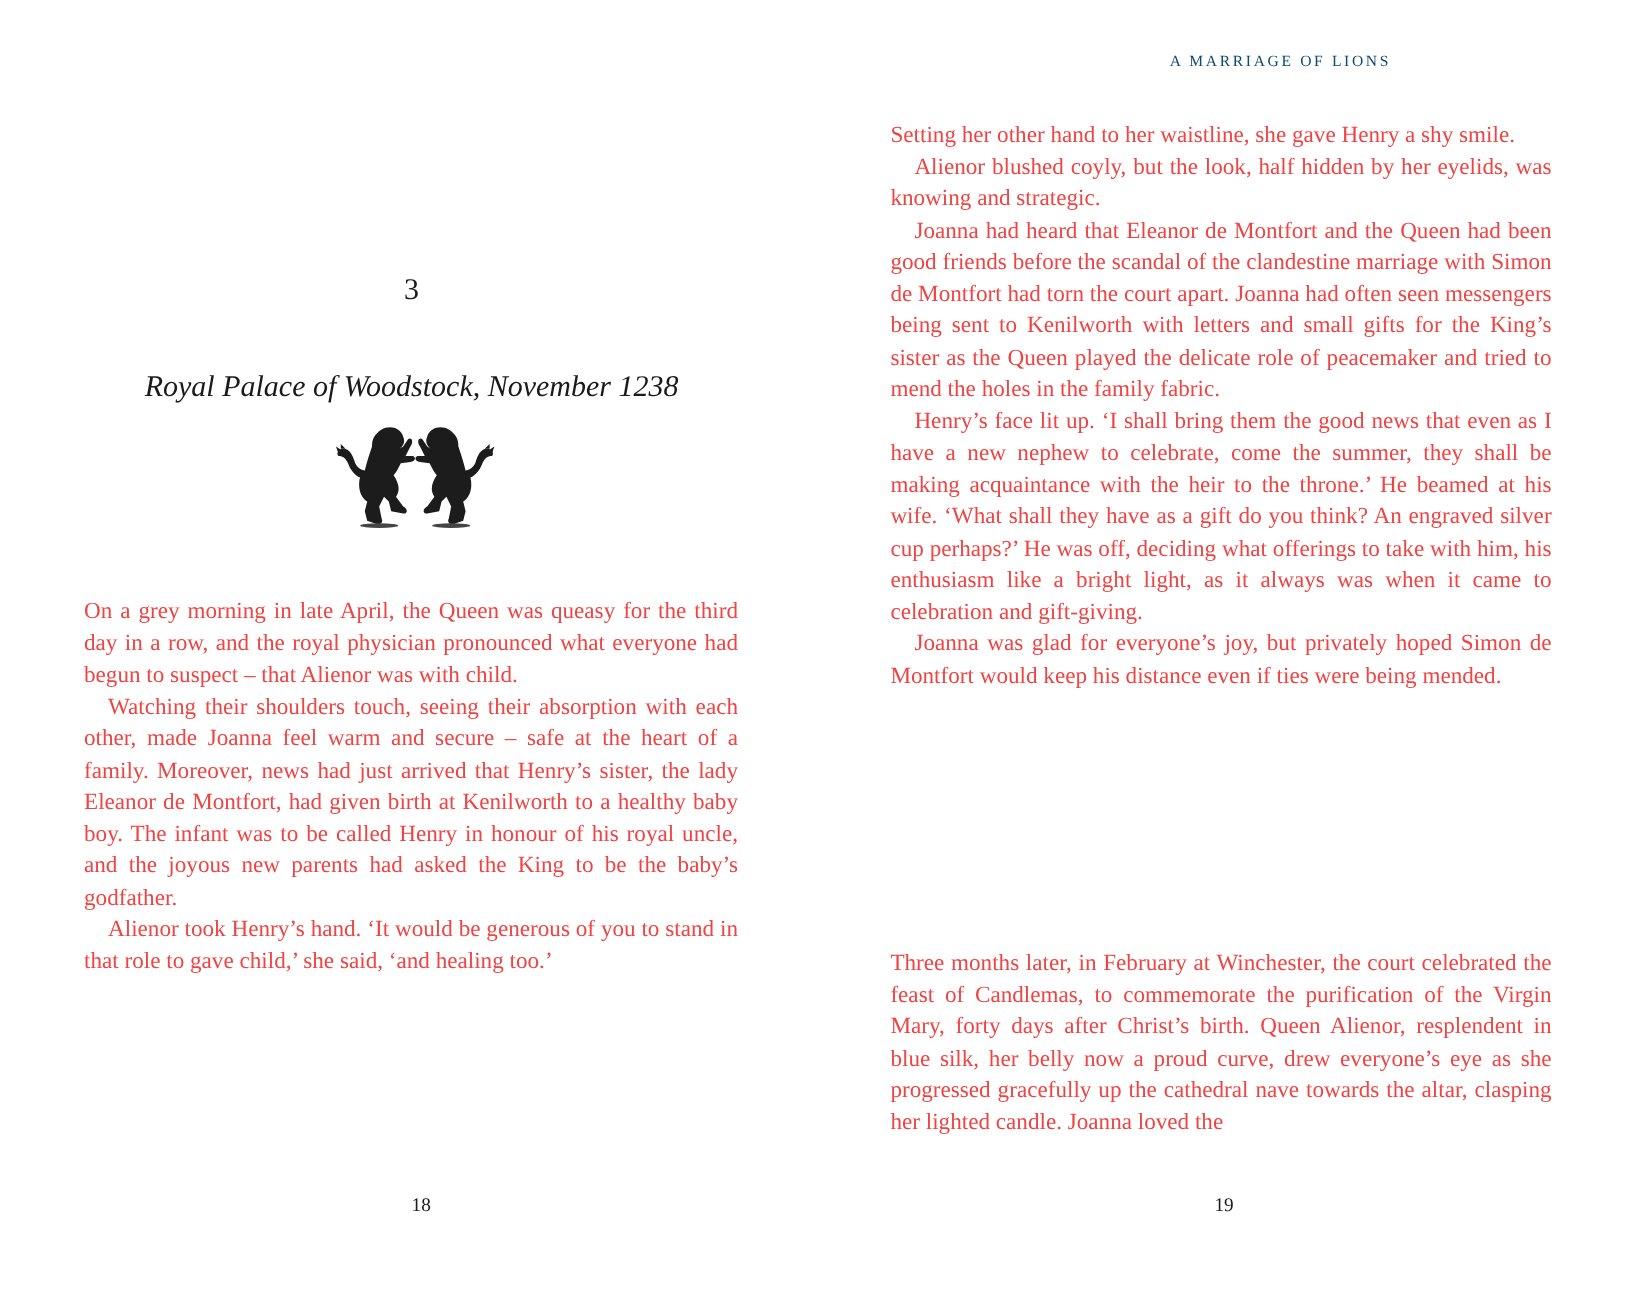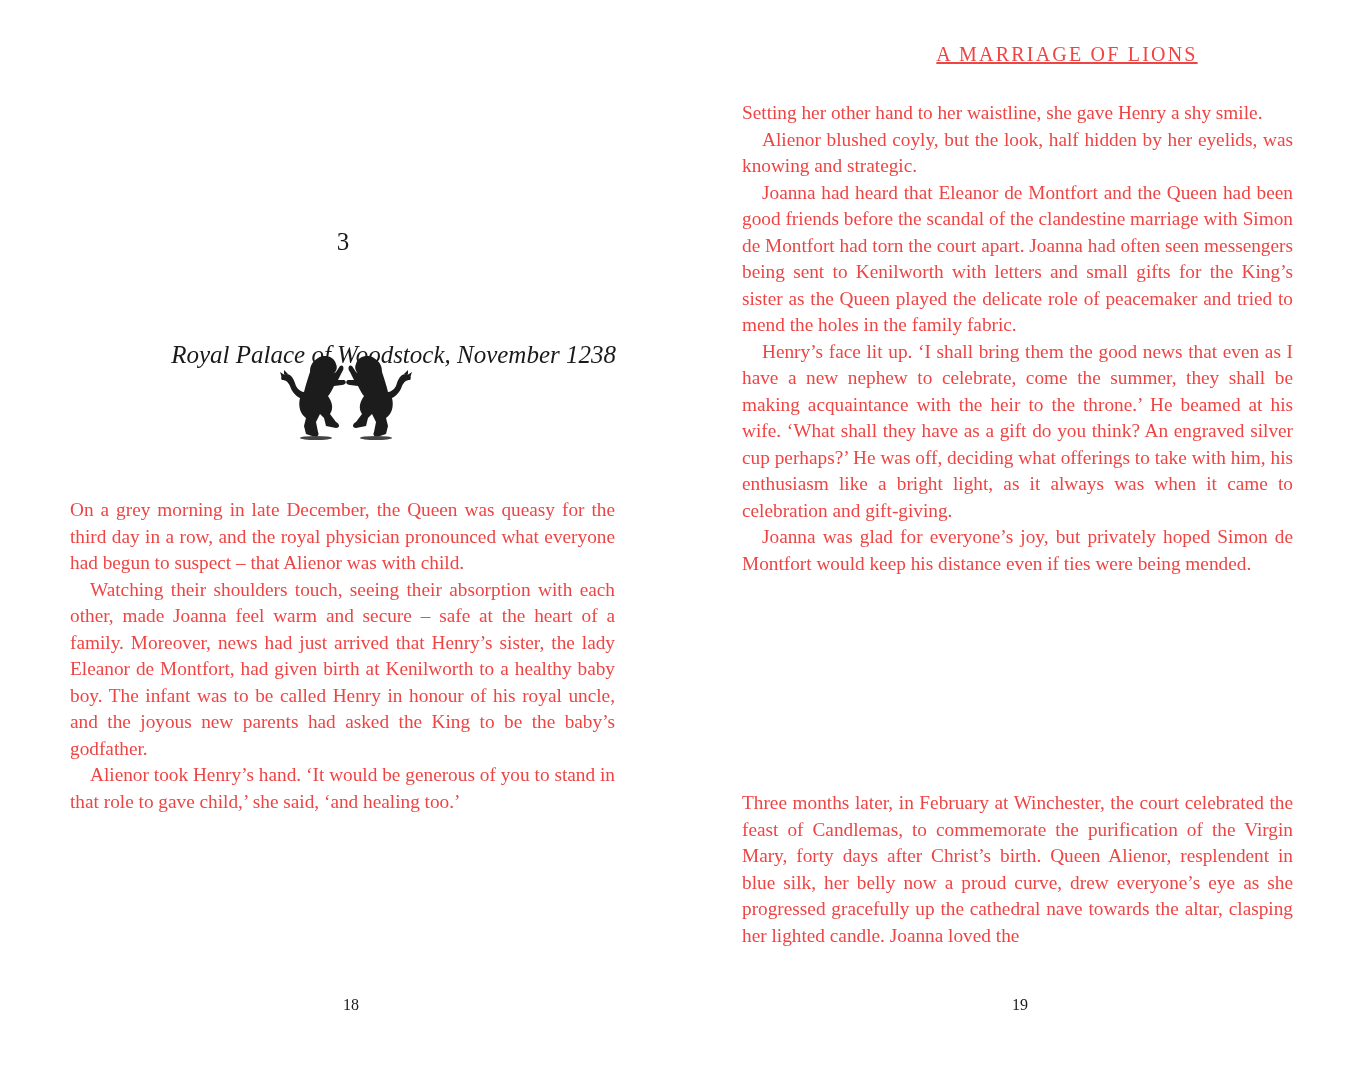--- a/index.html
+++ b/index.html
@@ -21,45 +21,43 @@
     }
     .page-left { left: 0; width: 686px; }
     .page-right { left: 686px; width: 686px; }
 
     .running-head {
       position: absolute;
       top: 43px;
       left: 216px;
       width: 330px;
       text-align: center;
-      font-size: 20px;
+      font-size: 13px;
       letter-spacing: 2.2px;
-      color: #ef4444;
-      text-decoration: underline;
+      color: #0c4a6e;
     }
 
     .chapter-number {
       position: absolute;
       top: 228px;
       left: 0;
       width: 686px;
       text-align: center;
       font-size: 25px;
       color: #1a1a1a;
     }
     .chapter-title {
       position: absolute;
       top: 309px;
       left: 70px;
       width: 546px;
-      text-align: right;
+      text-align: center;
       font-size: 25px;
       font-style: italic;
       color: #1a1a1a;
-      margin-top: 32px;
     }
     .ornament {
       position: absolute;
       top: 352px;
       left: 278px;
       width: 136px;
       height: 90px;
     }
 
     .text-block {
@@ -122,21 +120,21 @@
           <path d="M2 20 L8 24 L4 26 Z M6 18 L10 22 L6 22 Z"></path>
         </g>
 
         <ellipse cx="38" cy="86" rx="16" ry="2" fill="#444"></ellipse>
         <ellipse cx="98" cy="86" rx="16" ry="2" fill="#444"></ellipse>
       </g>
     </svg>
   </div>
 
   <div class="text-block left-body">
-    <p class="no-indent">On a grey morning in late December, the Queen was queasy for the third day in a row, and the royal physician pronounced what everyone had begun to suspect – that Alienor was with child.</p>
+    <p class="no-indent">On a grey morning in late April, the Queen was queasy for the third day in a row, and the royal physician pronounced what everyone had begun to suspect – that Alienor was with child.</p>
     <p>Watching their shoulders touch, seeing their absorption with each other, made Joanna feel warm and secure – safe at the heart of a family. Moreover, news had just arrived that Henry’s sister, the lady Eleanor de Montfort, had given birth at Kenilworth to a healthy baby boy. The infant was to be called Henry in honour of his royal uncle, and the joyous new parents had asked the King to be the baby’s godfather.</p>
     <p>Alienor took Henry’s hand. ‘It would be generous of you to stand in that role to gave child,’ she said, ‘and healing too.’</p>
   </div>
 
   <div class="folio">18</div>
 </div>
 
 <div class="page page-right">
   <div class="running-head">A MARRIAGE OF LIONS</div>
 

